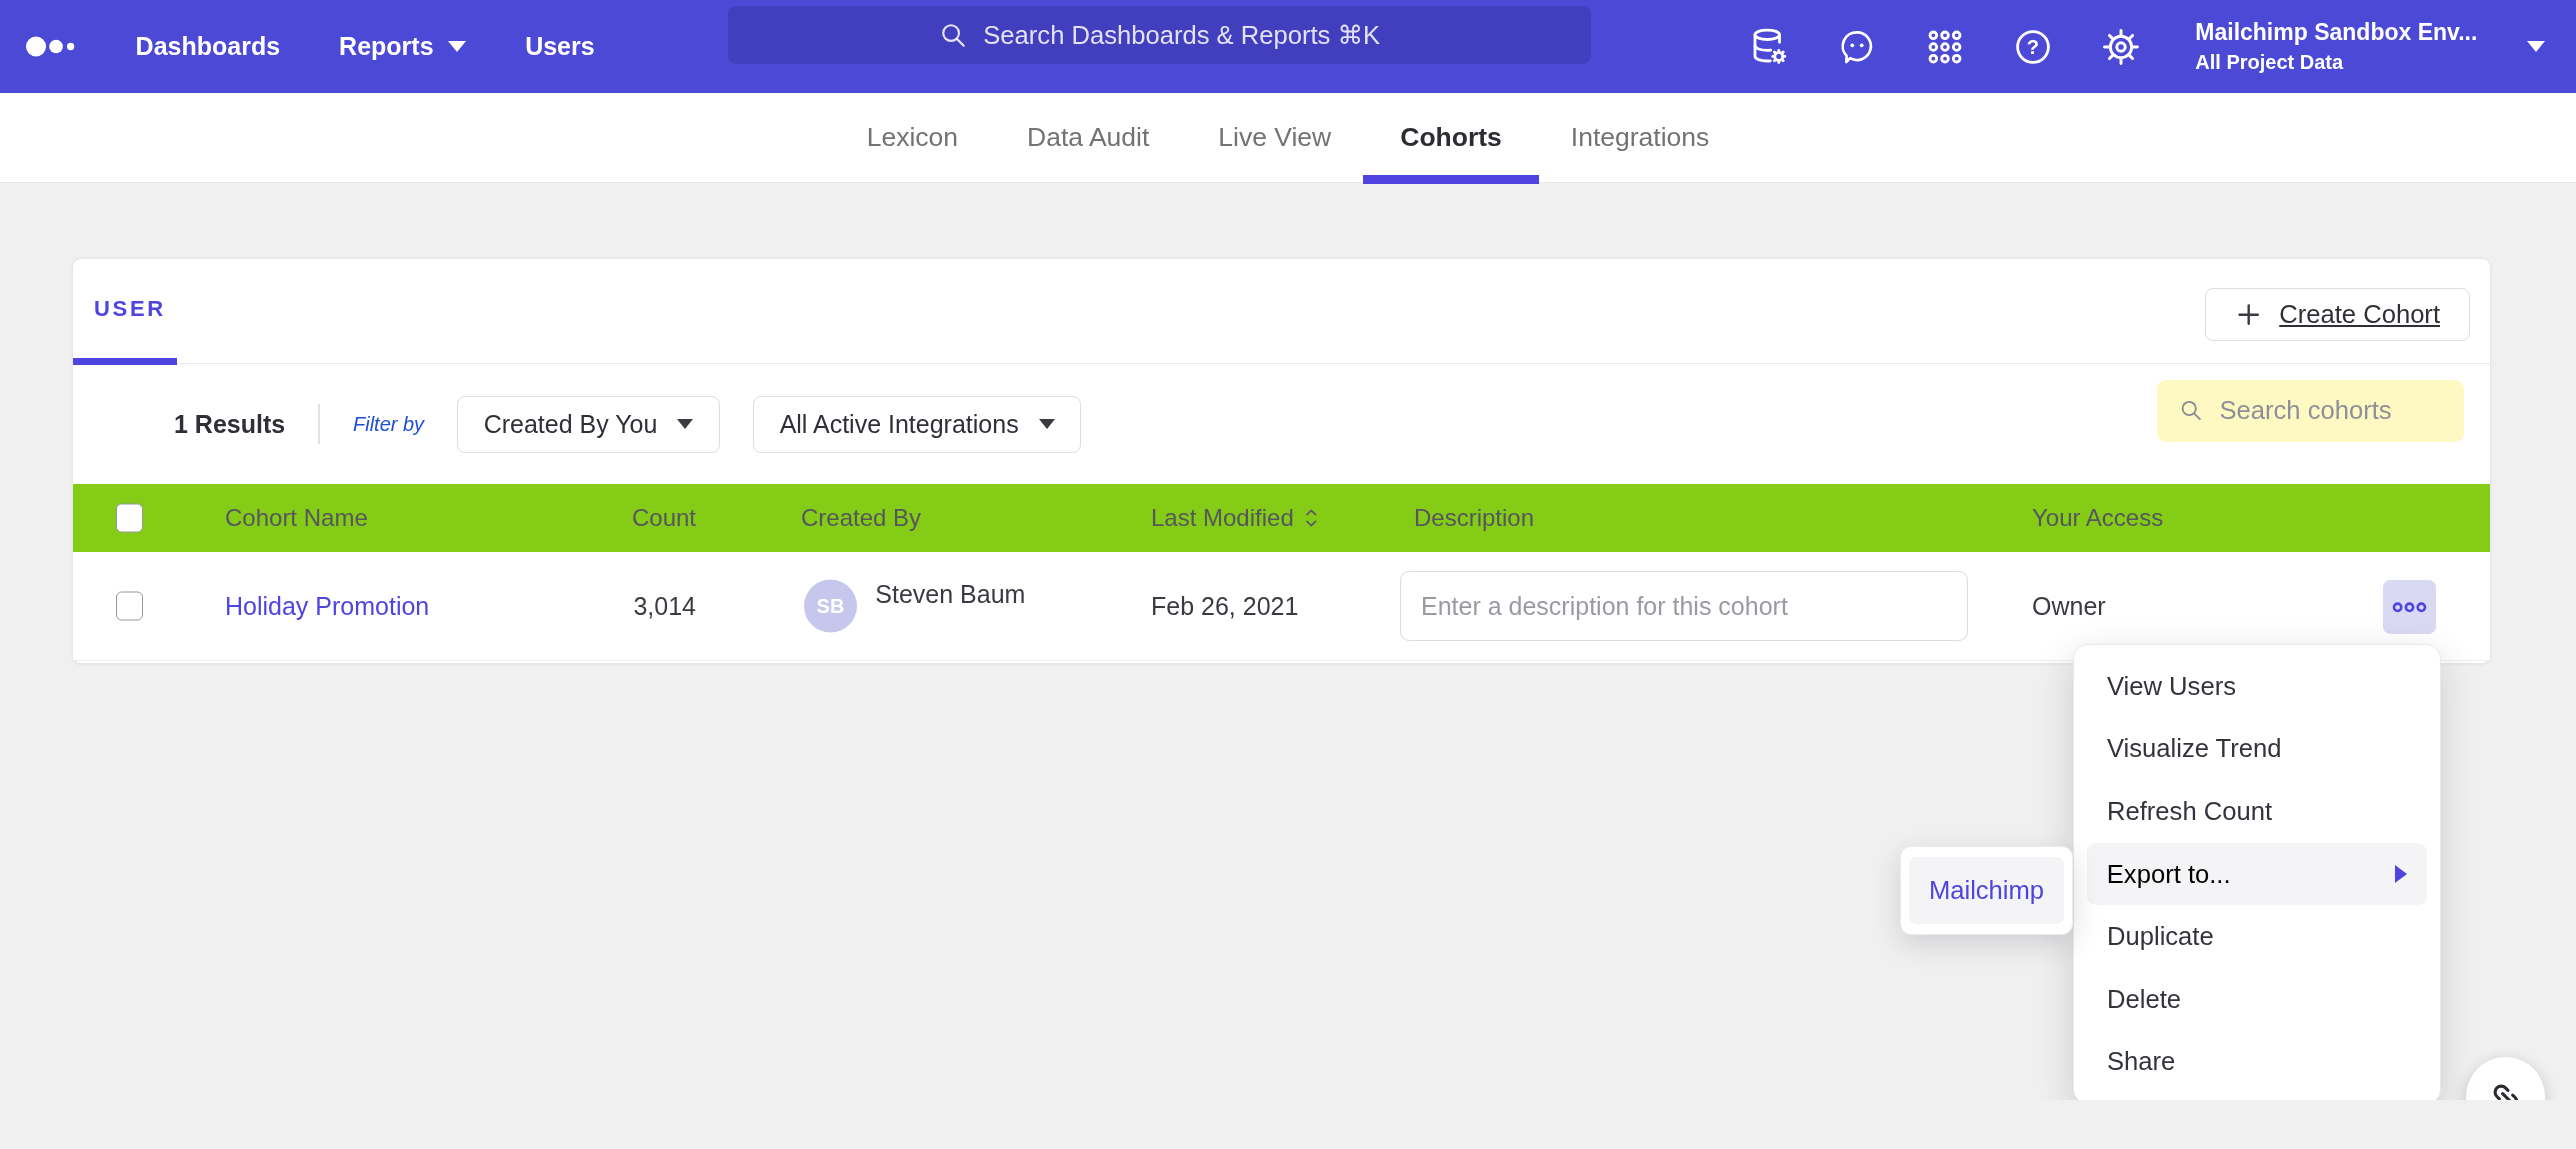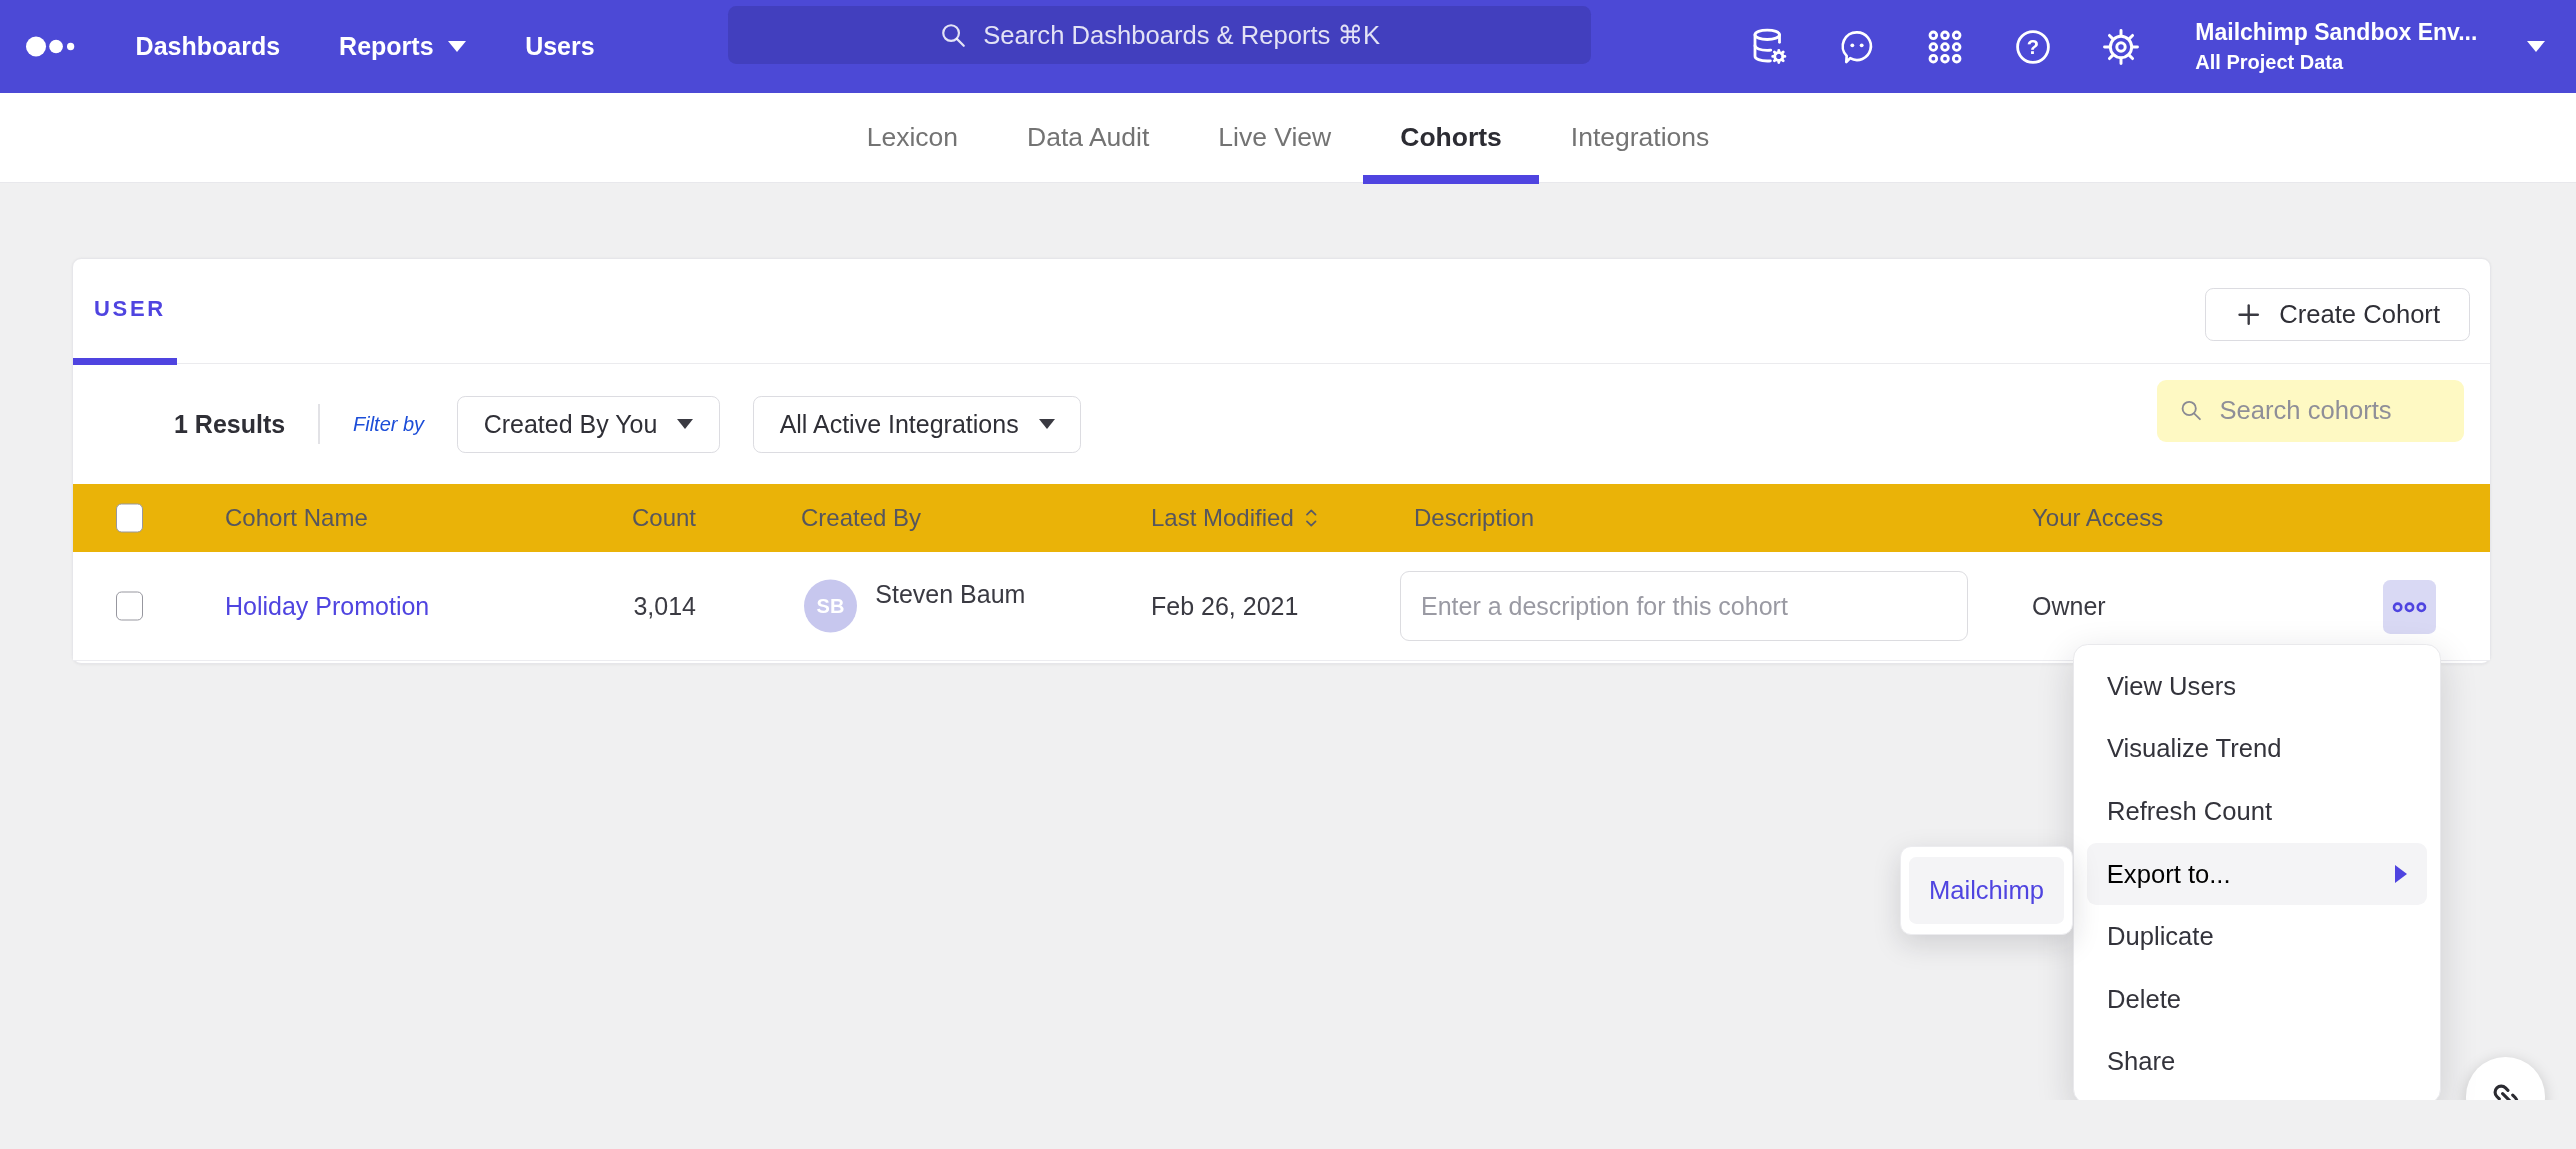--- a/index.html
+++ b/index.html
@@ -30,37 +30,37 @@
   .tab { font-size:26.5px; color:#737373; position:relative; height:90px; display:flex; align-items:center; cursor:pointer; }
   .tab.active { color:#2c2c33; font-weight:700;justify-content:flex-end; }
   .tab.active::after { content:""; position:absolute; left:-37px; right:-37px; bottom:-1.8px; height:9.1px; background:#4f44e0; }
   
   .card { position:absolute; left:72px; top:258px; width:2419px; height:406px; background:#fff;
     border:0.9px solid #e6e6ea; border-radius:9.1px; box-shadow:0 0.9px 2.7px rgba(0,0,0,0.05); }
   .card-head { position:relative; height:105px; border-bottom:0.9px solid #ebebee; }
   .user-tab { position:absolute; left:21px; top:37px; font-size:22px; font-weight:700; letter-spacing:2.7px; color:#4f44e0; cursor:pointer; }
   .user-underline { position:absolute; left:0; bottom:-1.8px; width:104px; height:6.4px; background:#4f44e0; }
   .create-btn { position:absolute; right:20px; top:29px; height:53px; padding:0 29px; border:0.9px solid #dcdce1; border-radius:8.2px;
-    display:flex; align-items:center; gap:16.5px; font-size:25.6px; font-weight:500; color:#2f2f36; background:#fff; cursor:pointer; }
+    display:flex; align-items:center; gap:16.5px; font-size:25.6px; font-weight:500; color:#2f2f36; background:#fff; cursor:pointer;text-decoration:underline; }
   
   .filter-row { position:relative; height:120px; }
   .filter-left { position:absolute; left:101px; top:0; height:120px; display:flex; align-items:center; gap:33px; }
   .results { font-size:25px; font-weight:600; color:#2f2f36; }
   .vdiv { width:1.8px; height:40px; background:#e2e2e6; }
   .filter-by { font-size:20px; color:#1d4ed8;font-style:italic; }
   .filter-btn { height:57px; padding:0 25.6px; border:0.9px solid #dcdce1; border-radius:8.2px; background:#fff;
     display:flex; align-items:center; gap:20px; font-size:25px; font-weight:500; color:#2f2f36; cursor:pointer; }
   .caret-dark { width:0; height:0; border-left:8.2px solid transparent; border-right:8.2px solid transparent; border-top:10px solid #3a3a42; }
   .cohort-search { position:absolute; right:26.5px; top:15.5px; width:307px; height:62px; background:#fef9c3; border-radius:9.1px;
     display:flex; align-items:center; padding:0 22px; gap:16.5px; }
   .cohort-search input { border:none; outline:none; background:transparent; font-size:25.6px; color:#6a6a73; width:100%;
     font-family:"Liberation Sans", sans-serif; }
   .cohort-search input::placeholder { color:#8f8f98; }
   
-  .thead { position:absolute; top:225px; left:0; right:0; height:68px; background:#eab308; font-size:24px; color:#56565e; }
+  .thead { position:absolute; top:225px; left:0; right:0; height:68px; background:#84cc16; font-size:24px; color:#56565e; }
   .trow { position:absolute; top:293px; left:0; right:0; height:109px; border-bottom:0.9px solid #ececf0; font-size:25px; color:#3a3a42; background:#fff; }
   .cell { position:absolute; top:50%; transform:translateY(-50%); white-space:nowrap; }
   .c-check { left:43px; } .c-name { left:152px; } .c-count { left:439px; width:184px; text-align:right; }
   .c-created { left:728px; } .c-modified { left:1078px; display:flex; align-items:center; gap:9.1px; }
   .c-desc { left:1341px; } .c-access { left:1959px; }
   .checkbox { display:block; width:27.4px; height:29px; background:#fff; border:1.8px solid #97979f; border-radius:5.5px; cursor:pointer; }
   .cohort-link { color:#4f44e0; font-weight:500; cursor:pointer; }
   .created-wrap { left:731px; display:flex; align-items:flex-start; gap:18.3px; }
   .avatar { width:53px; height:53px; border-radius:50%; background:#c7c7ee; color:#fff; font-size:20px; font-weight:700;
     display:flex; align-items:center; justify-content:center; }

